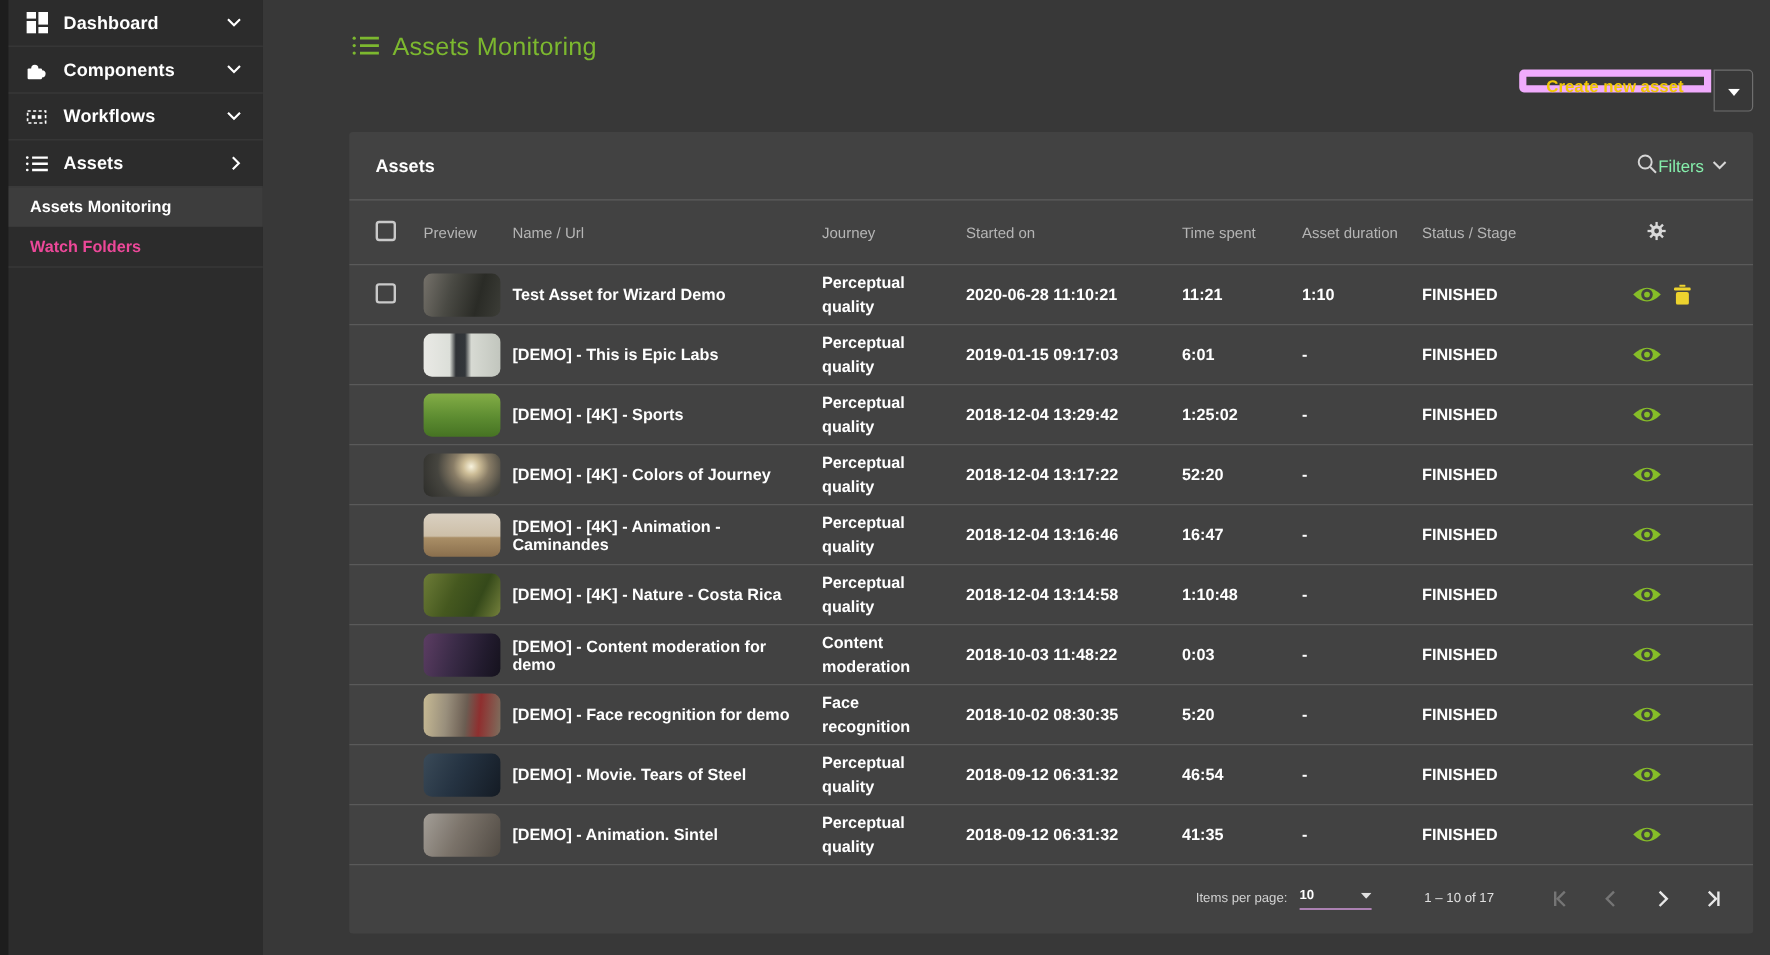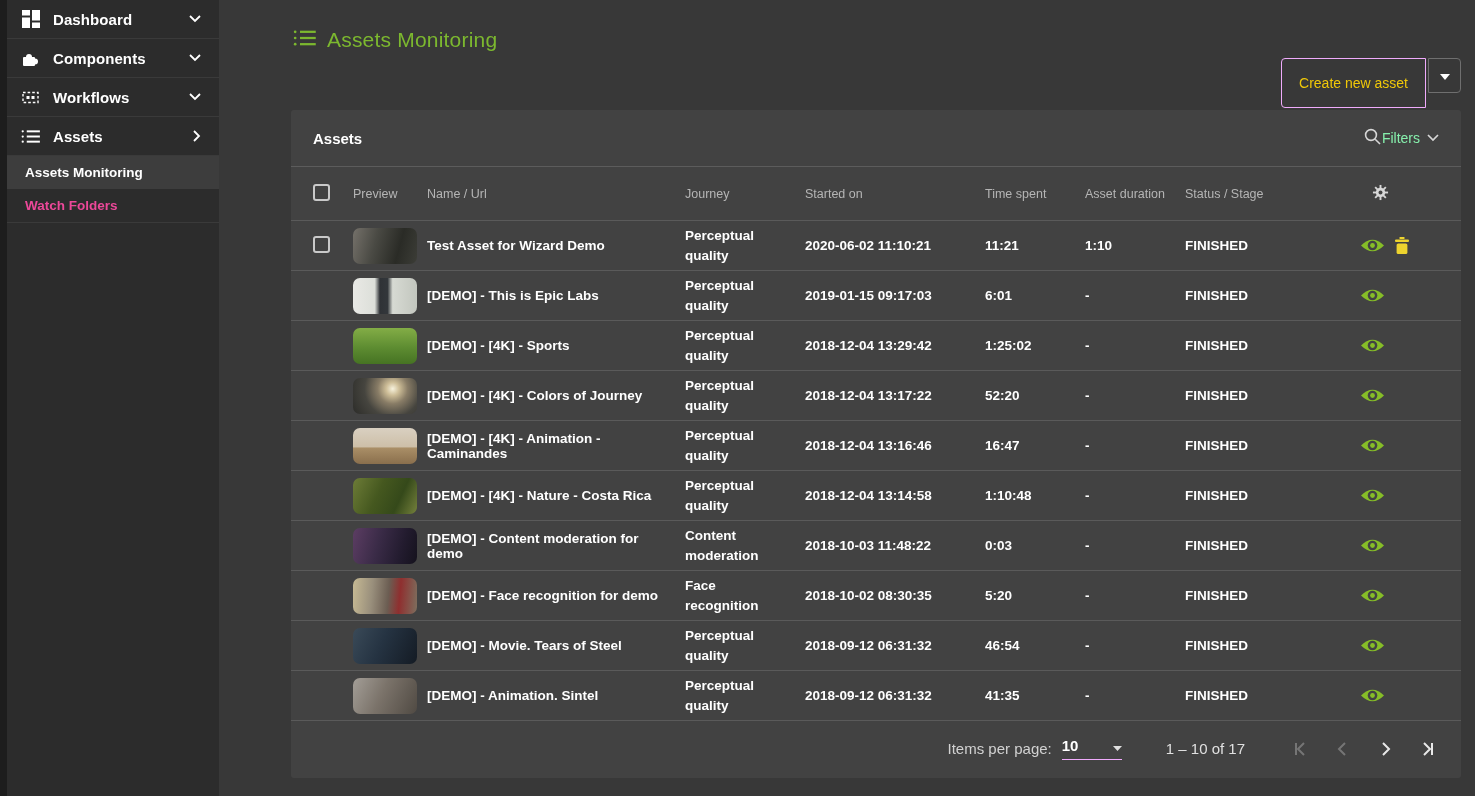--- a/index.html
+++ b/index.html
@@ -19,22 +19,22 @@
   .sub-item.active { background:#3d3d3d; color:#fff; }
   .sub-item.muted { color:#ec4899; }
   .sub-divider { border-bottom:1px solid #3a3a3a; }
 
   
   .main { position:absolute; left:219px; top:0; right:0; bottom:0; }
   .page-title { position:absolute; left:74px; top:28px; display:flex; align-items:center; gap:11px; }
   .page-title h1 { font-size:21px; font-weight:400; color:#7cb82f; letter-spacing:.2px; }
 
   .create-split { position:absolute; right:14px; top:58px; display:flex; gap:2px; }
-  .create-btn { height:50px; padding:0 17px; background:transparent; border:1px solid #f0abfc;
-                border-radius:4px 0 0 4px; color:#f0c808; font-family:inherit; font-size:14px; font-weight:400; cursor:pointer; }
+  .create-btn { height:19px; padding:0 17px; background:transparent; border:6px solid #f0abfc;
+                border-radius:4px 0 0 4px; color:#f0c808; font-family:inherit; font-size:14px; font-weight:700; cursor:pointer; }
   .create-caret { height:35px; width:33px; background:transparent; border:1px solid #6f6f6f;
                   border-radius:0 4px 4px 0; display:flex; align-items:center; justify-content:center; cursor:pointer; }
 
   
   .card { position:absolute; left:72px; right:14px; top:110px; height:668px;
           background:#424242; border-radius:3px; overflow:hidden; }
   .card-head { height:57px; display:flex; align-items:center; padding:0 22px;
                border-bottom:1px solid rgba(255,255,255,.14); }
   .card-head h2 { font-size:15px; font-weight:700; }
   .filters { margin-left:auto; display:flex; align-items:center; gap:1px; color:#86efac;
@@ -60,21 +60,21 @@
   .thumb-colors-journey{ background:radial-gradient(circle at 62% 30%,#f7f2dd 0%,#cdbd97 14%,#887c66 32%,#46453f 60%,#2c2c29 100%); }
   .thumb-caminandes    { background:linear-gradient(180deg,#d9d0c1 0%,#cdbfa8 52%,#a98e66 56%,#8a6f4d 100%); }
   .thumb-costa-rica    { background:linear-gradient(115deg,#6d7c37 0%,#45581f 40%,#35491a 70%,#75813c 100%); }
   .thumb-content-mod   { background:linear-gradient(105deg,#5c3d63 0%,#3a2b47 40%,#221b2e 75%,#15121d 100%); }
   .thumb-face-rec      { background:linear-gradient(95deg,#c7ba94 0%,#998f7c 30%,#6b5d52 55%,#8f2f2f 72%,#7d6f5e 100%); }
   .thumb-tears-steel   { background:linear-gradient(115deg,#3a4a58 0%,#253342 45%,#141b24 100%); }
   .thumb-sintel        { background:linear-gradient(115deg,#a39e97 0%,#7b736a 45%,#504a43 100%); }
 
   
   .tfoot { height:55px; display:flex; align-items:center; justify-content:flex-end; padding-right:26px;
-           font-size:15px; color:#d2d2d2; }
+           font-size:11px; color:#d2d2d2; }
   .pagesize { display:flex; align-items:center; justify-content:space-between; width:60px; margin-left:10px;
               padding-bottom:5px; border-bottom:1px solid #f0abfc; color:#fff; font-weight:700; cursor:pointer; }
   .range { margin-left:44px; color:#e0e0e0; }
   .pager { display:flex; align-items:center; gap:26px; margin-left:48px; }
   .pg { display:flex; cursor:pointer; }
   .pg.disabled { cursor:default; }
 </style>
 </head>
 <body>
 
@@ -231,21 +231,21 @@
     </div>
 
     <div id="rows">
   <div class="trow row-grid">
     <div class="cell cb-cell"><span class="checkbox"></span></div>
     <div class="cell">
             <span class="thumb thumb-wizard-demo"></span>
           </div>
     <div class="cell name">Test Asset for Wizard Demo</div>
     <div class="cell feat">Perceptual quality</div>
-    <div class="cell">2020-06-02 11:10:21</div>
+    <div class="cell">2020-06-28 11:10:21</div>
     <div class="cell">11:21</div>
     <div class="cell">1:10</div>
     <div class="cell status">FINISHED</div>
     <div class="cell actions">
       <span class="act view">
         <svg width="25" height="17" viewBox="0 0 25 17">
                 <path d="M1,8.5 Q12.5,-3 24,8.5 Q12.5,20 1,8.5 Z" fill="#86bd28"></path>
                 <circle cx="12.5" cy="8.5" r="4.8" fill="#424242"></circle>
                 <circle cx="12.5" cy="8.5" r="2.4" fill="#86bd28"></circle>
               </svg>

